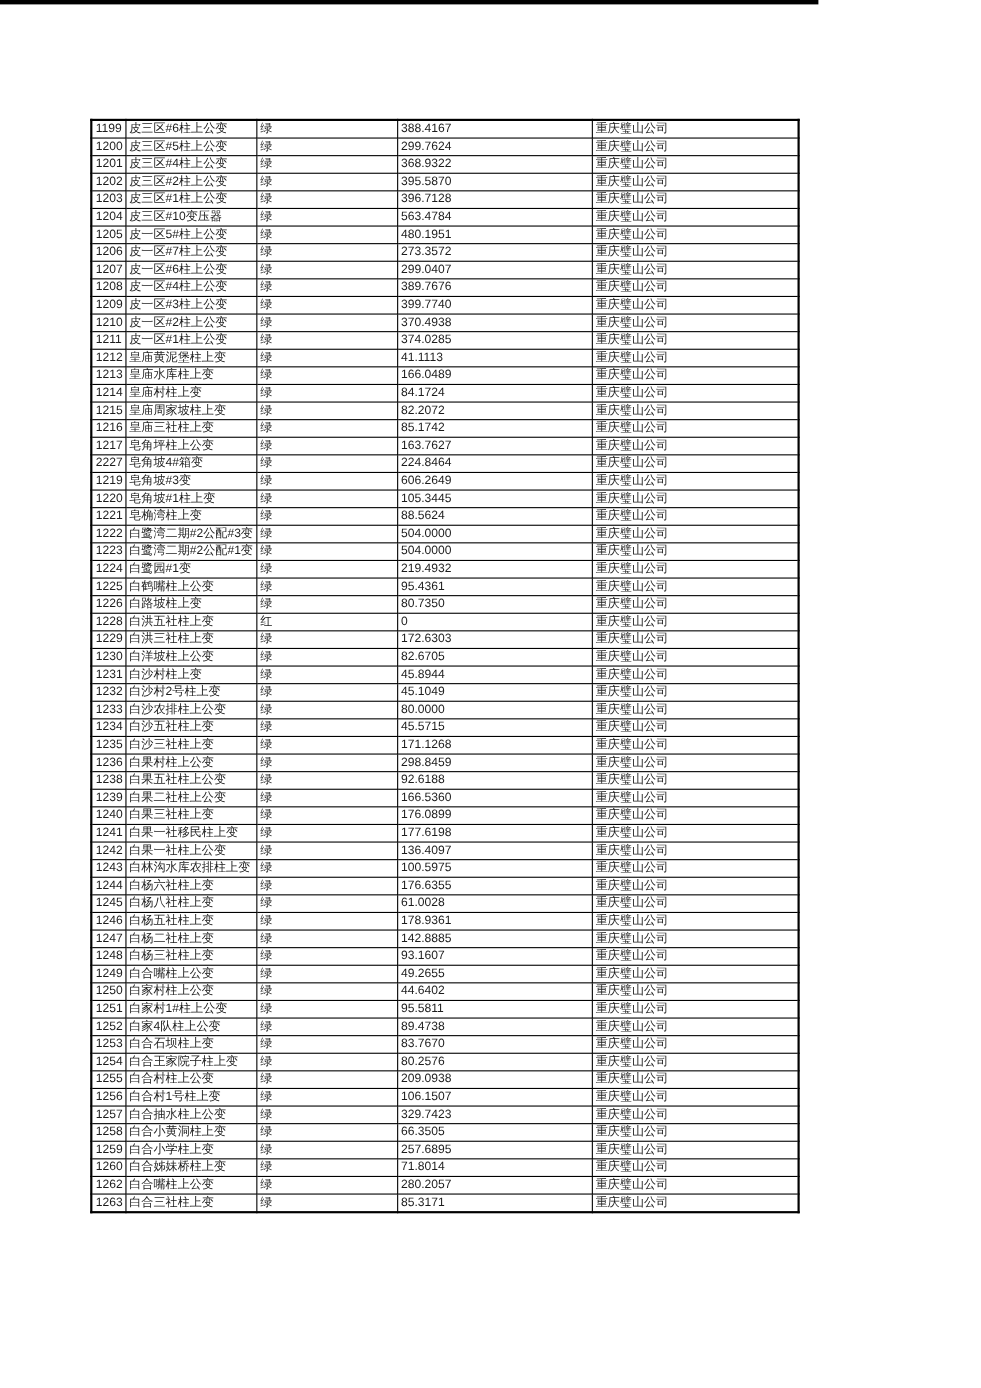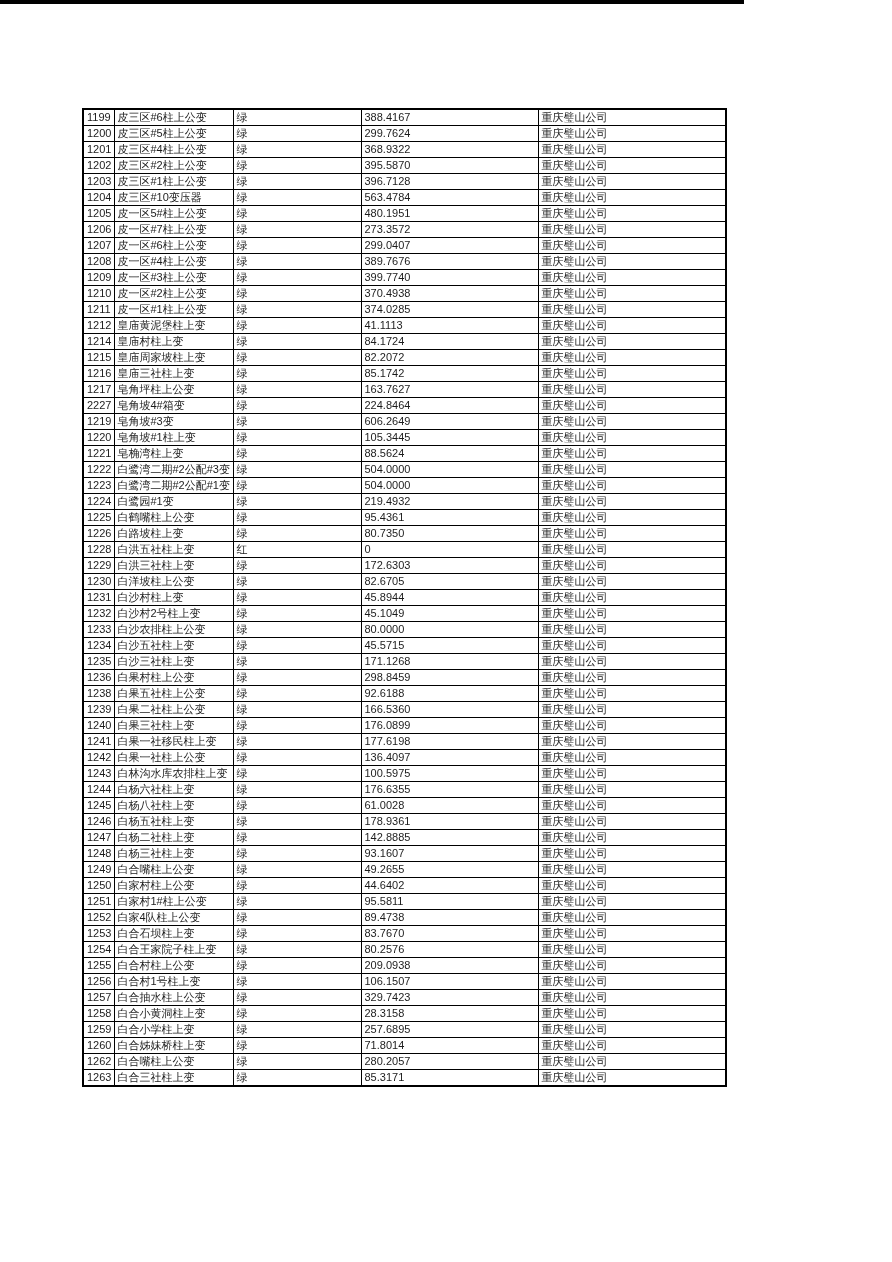--- a/index.html
+++ b/index.html
@@ -169,20 +169,27 @@
     </tr>
 
     <tr>
       <td class="col-id">1212</td>
       <td class="col-name">皇庙黄泥堡柱上变</td>
       <td class="col-status">绿</td>
       <td class="col-value">41.1113</td>
       <td class="col-company">重庆璧山公司</td>
     </tr>
 
+    <tr>
+      <td class="col-id">1213</td>
+      <td class="col-name">皇庙水库柱上变</td>
+      <td class="col-status">绿</td>
+      <td class="col-value">166.0489</td>
+      <td class="col-company">重庆璧山公司</td>
+    </tr>
 
     <tr>
       <td class="col-id">1214</td>
       <td class="col-name">皇庙村柱上变</td>
       <td class="col-status">绿</td>
       <td class="col-value">84.1724</td>
       <td class="col-company">重庆璧山公司</td>
     </tr>
 
     <tr>
@@ -512,21 +519,21 @@
       <td class="col-name">白合抽水柱上公变</td>
       <td class="col-status">绿</td>
       <td class="col-value">329.7423</td>
       <td class="col-company">重庆璧山公司</td>
     </tr>
 
     <tr>
       <td class="col-id">1258</td>
       <td class="col-name">白合小黄洞柱上变</td>
       <td class="col-status">绿</td>
-      <td class="col-value">28.3158</td>
+      <td class="col-value">66.3505</td>
       <td class="col-company">重庆璧山公司</td>
     </tr>
 
     <tr>
       <td class="col-id">1259</td>
       <td class="col-name">白合小学柱上变</td>
       <td class="col-status">绿</td>
       <td class="col-value">257.6895</td>
       <td class="col-company">重庆璧山公司</td>
     </tr>

